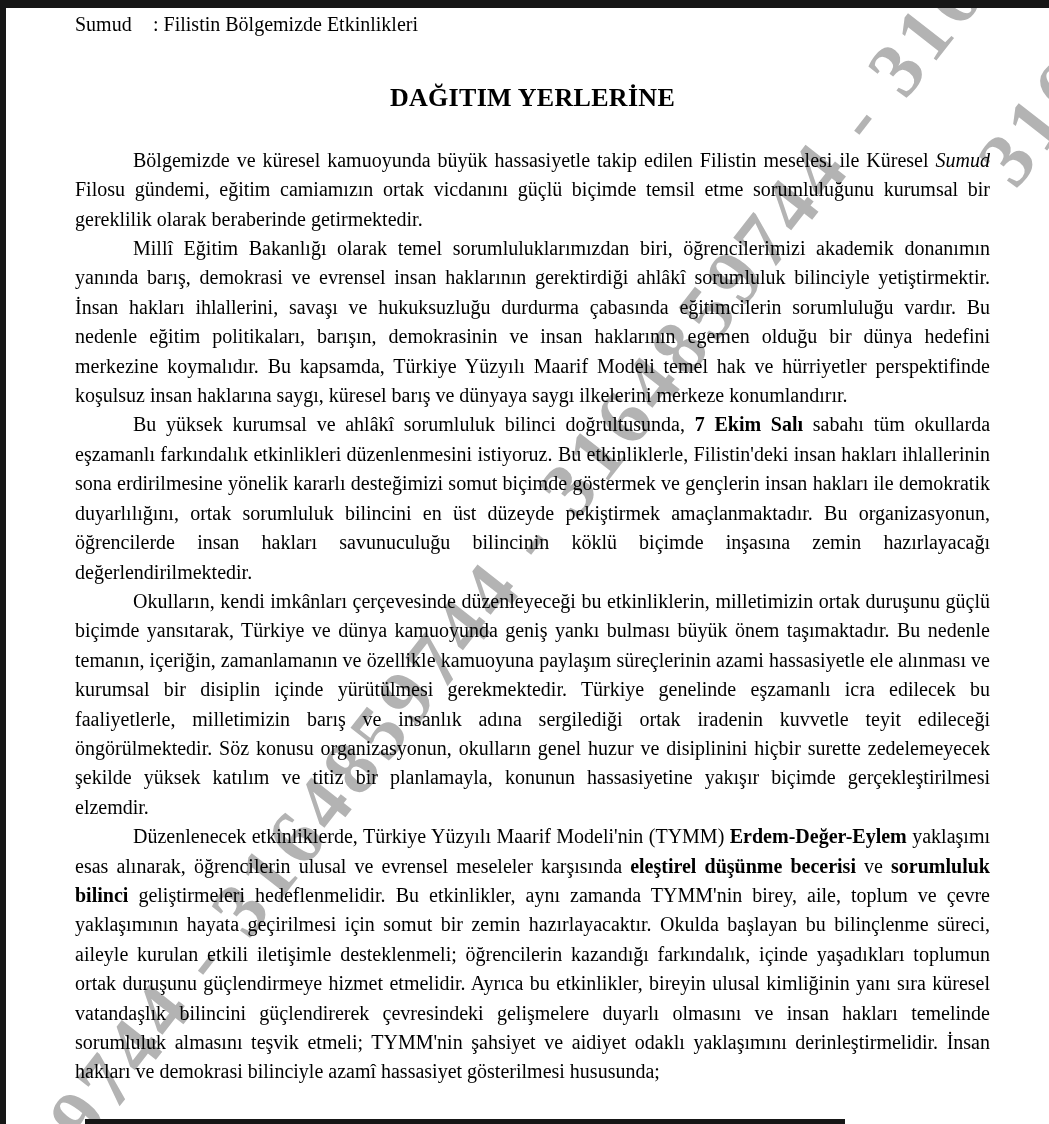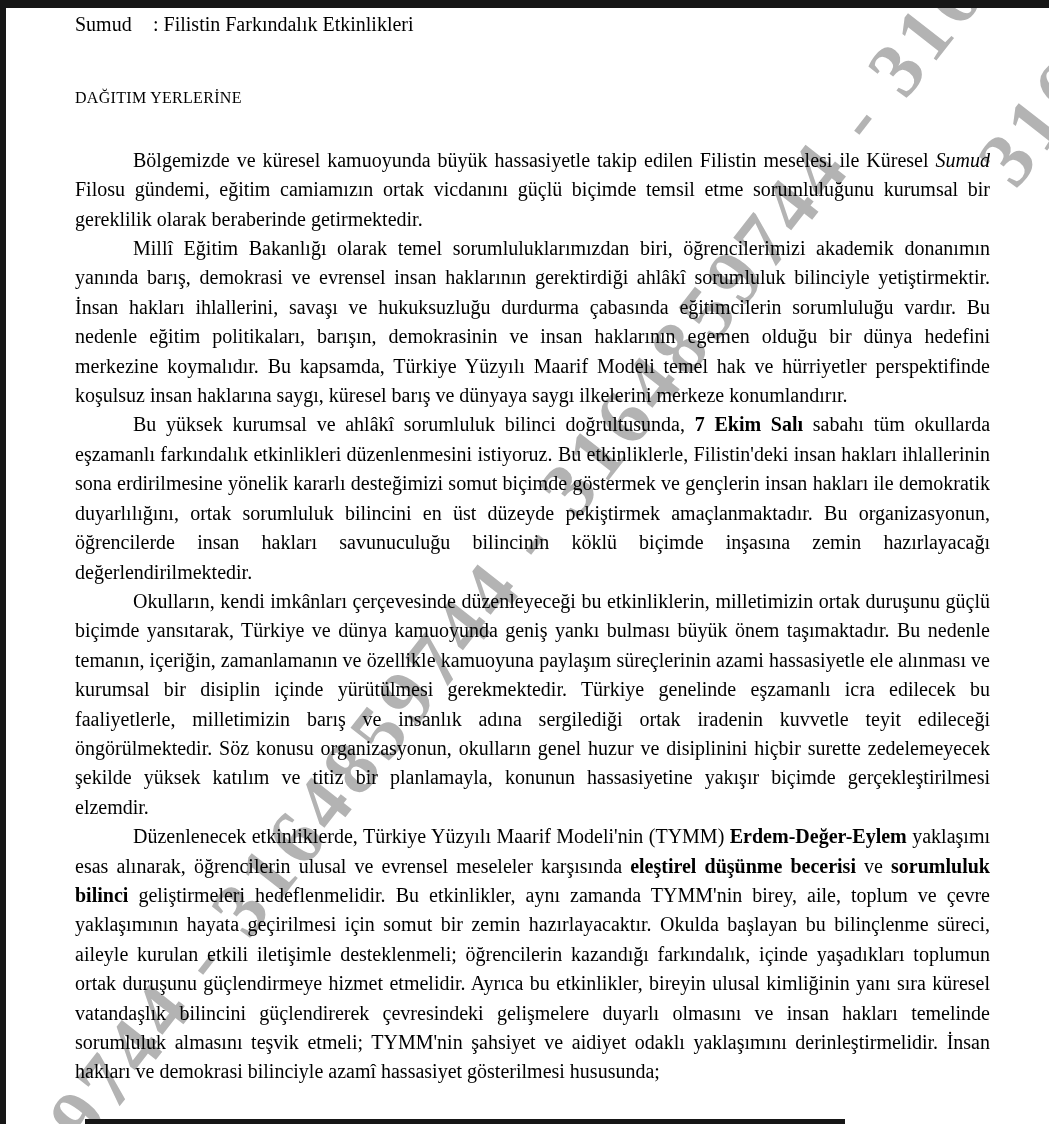--- a/index.html
+++ b/index.html
@@ -38,23 +38,23 @@
     position:absolute;
     left:75px; top:10px;
     width:915px;
     z-index:1;
     font-size:20px;
     line-height:29.4px;
   }
   .subject-row { margin:0; }
   .subject-label { display:inline-block; width:78px; }
   .doc-heading {
-    text-align:left;
-    font-weight:normal;
-    font-size:16px;
+    text-align:center;
+    font-weight:bold;
+    font-size:26px;
     margin:44px 0 33px 0;
     letter-spacing:0.3px;
   }
   p.body {
     margin:0;
     text-align:justify;
     text-indent:58px;
   }
   p.body .b { font-weight:bold; }
   p.body .i { font-style:italic; }
@@ -65,21 +65,21 @@
 <div class="page">
 
   <div class="watermark wm-main">3164859744 - 3164859744 - 3164859744 - 3164859744</div>
   <div class="watermark wm-corner">3164859744 - 3164859744</div>
 
   <div class="bar-top"></div>
   <div class="bar-left"></div>
   <div class="bar-bottom"></div>
 
   <div class="content">
-    <p class="subject-row"><span class="subject-label">Sumud</span><span>: Filistin Farkındalık Etkinlikleri</span></p>
+    <p class="subject-row"><span class="subject-label">Sumud</span><span>: Filistin Bölgemizde Etkinlikleri</span></p>
 
     <h1 class="doc-heading">DAĞITIM YERLERİNE</h1>
 
     <div id="paragraphs">
         <p class="body"><span>Bölgemizde ve küresel kamuoyunda büyük hassasiyetle takip edilen Filistin meselesi ile Küresel </span><span class="i">Sumud</span><span> Filosu gündemi, eğitim camiamızın ortak vicdanını güçlü biçimde temsil etme sorumluluğunu kurumsal bir gereklilik olarak beraberinde getirmektedir.</span></p>
         <p class="body"><span>Millî Eğitim Bakanlığı olarak temel sorumluluklarımızdan biri, öğrencilerimizi akademik donanımın yanında barış, demokrasi ve evrensel insan haklarının gerektirdiği ahlâkî sorumluluk bilinciyle yetiştirmektir. İnsan hakları ihlallerini, savaşı ve hukuksuzluğu durdurma çabasında eğitimcilerin sorumluluğu vardır. Bu nedenle eğitim politikaları, barışın, demokrasinin ve insan haklarının egemen olduğu bir dünya hedefini merkezine koymalıdır. Bu kapsamda, Türkiye Yüzyılı Maarif Modeli temel hak ve hürriyetler perspektifinde koşulsuz insan haklarına saygı, küresel barış ve dünyaya saygı ilkelerini merkeze konumlandırır.</span></p>
         <p class="body"><span>Bu yüksek kurumsal ve ahlâkî sorumluluk bilinci doğrultusunda, </span><span class="b">7 Ekim Salı</span><span> sabahı tüm okullarda eşzamanlı farkındalık etkinlikleri düzenlenmesini istiyoruz. Bu etkinliklerle, Filistin'deki insan hakları ihlallerinin sona erdirilmesine yönelik kararlı desteğimizi somut biçimde göstermek ve gençlerin insan hakları ile demokratik duyarlılığını, ortak sorumluluk bilincini en üst düzeyde pekiştirmek amaçlanmaktadır. Bu organizasyonun, öğrencilerde insan hakları savunuculuğu bilincinin köklü biçimde inşasına zemin hazırlayacağı değerlendirilmektedir.</span></p>
         <p class="body"><span>Okulların, kendi imkânları çerçevesinde düzenleyeceği bu etkinliklerin, milletimizin ortak duruşunu güçlü biçimde yansıtarak, Türkiye ve dünya kamuoyunda geniş yankı bulması büyük önem taşımaktadır. Bu nedenle temanın, içeriğin, zamanlamanın ve özellikle kamuoyuna paylaşım süreçlerinin azami hassasiyetle ele alınması ve kurumsal bir disiplin içinde yürütülmesi gerekmektedir. Türkiye genelinde eşzamanlı icra edilecek bu faaliyetlerle, milletimizin barış ve insanlık adına sergilediği ortak iradenin kuvvetle teyit edileceği öngörülmektedir. Söz konusu organizasyonun, okulların genel huzur ve disiplinini hiçbir surette zedelemeyecek şekilde yüksek katılım ve titiz bir planlamayla, konunun hassasiyetine yakışır biçimde gerçekleştirilmesi elzemdir.</span></p>
         <p class="body"><span>Düzenlenecek etkinliklerde, Türkiye Yüzyılı Maarif Modeli'nin (TYMM) </span><span class="b">Erdem-Değer-Eylem</span><span> yaklaşımı esas alınarak, öğrencilerin ulusal ve evrensel meseleler karşısında </span><span class="b">eleştirel düşünme becerisi</span><span> ve </span><span class="b">sorumluluk bilinci</span><span> geliştirmeleri hedeflenmelidir. Bu etkinlikler, aynı zamanda TYMM'nin birey, aile, toplum ve çevre yaklaşımının hayata geçirilmesi için somut bir zemin hazırlayacaktır. Okulda başlayan bu bilinçlenme süreci, aileyle kurulan etkili iletişimle desteklenmeli; öğrencilerin kazandığı farkındalık, içinde yaşadıkları toplumun ortak duruşunu güçlendirmeye hizmet etmelidir. Ayrıca bu etkinlikler, bireyin ulusal kimliğinin yanı sıra küresel vatandaşlık bilincini güçlendirerek çevresindeki gelişmelere duyarlı olmasını ve insan hakları temelinde sorumluluk almasını teşvik etmeli; TYMM'nin şahsiyet ve aidiyet odaklı yaklaşımını derinleştirmelidir. İnsan hakları ve demokrasi bilinciyle azamî hassasiyet gösterilmesi hususunda;</span></p>
       </div>

